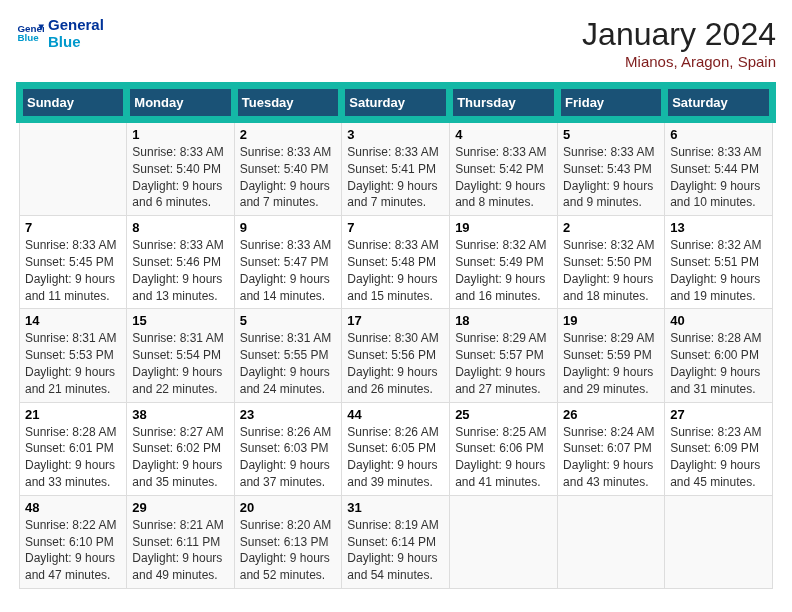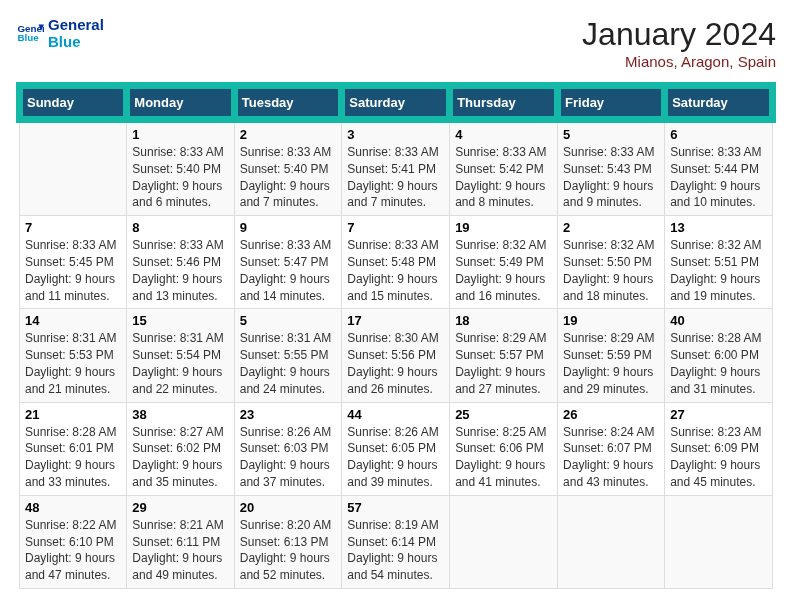--- a/index.html
+++ b/index.html
@@ -235,21 +235,21 @@
         </td>
         <td>
           <span class="day-number">29</span>
           <div class="day-info">Sunrise: 8:21 AM<br>Sunset: 6:11 PM<br>Daylight: 9 hours<br>and 49 minutes.</div>
         </td>
         <td>
           <span class="day-number">20</span>
           <div class="day-info">Sunrise: 8:20 AM<br>Sunset: 6:13 PM<br>Daylight: 9 hours<br>and 52 minutes.</div>
         </td>
         <td>
-          <span class="day-number">57</span>
+          <span class="day-number">31</span>
           <div class="day-info">Sunrise: 8:19 AM<br>Sunset: 6:14 PM<br>Daylight: 9 hours<br>and 54 minutes.</div>
         </td>
         <td class="empty"></td>
         <td class="empty"></td>
         <td class="empty"></td>
       </tr>
     </tbody>
 </table>
 
 </body></html>

